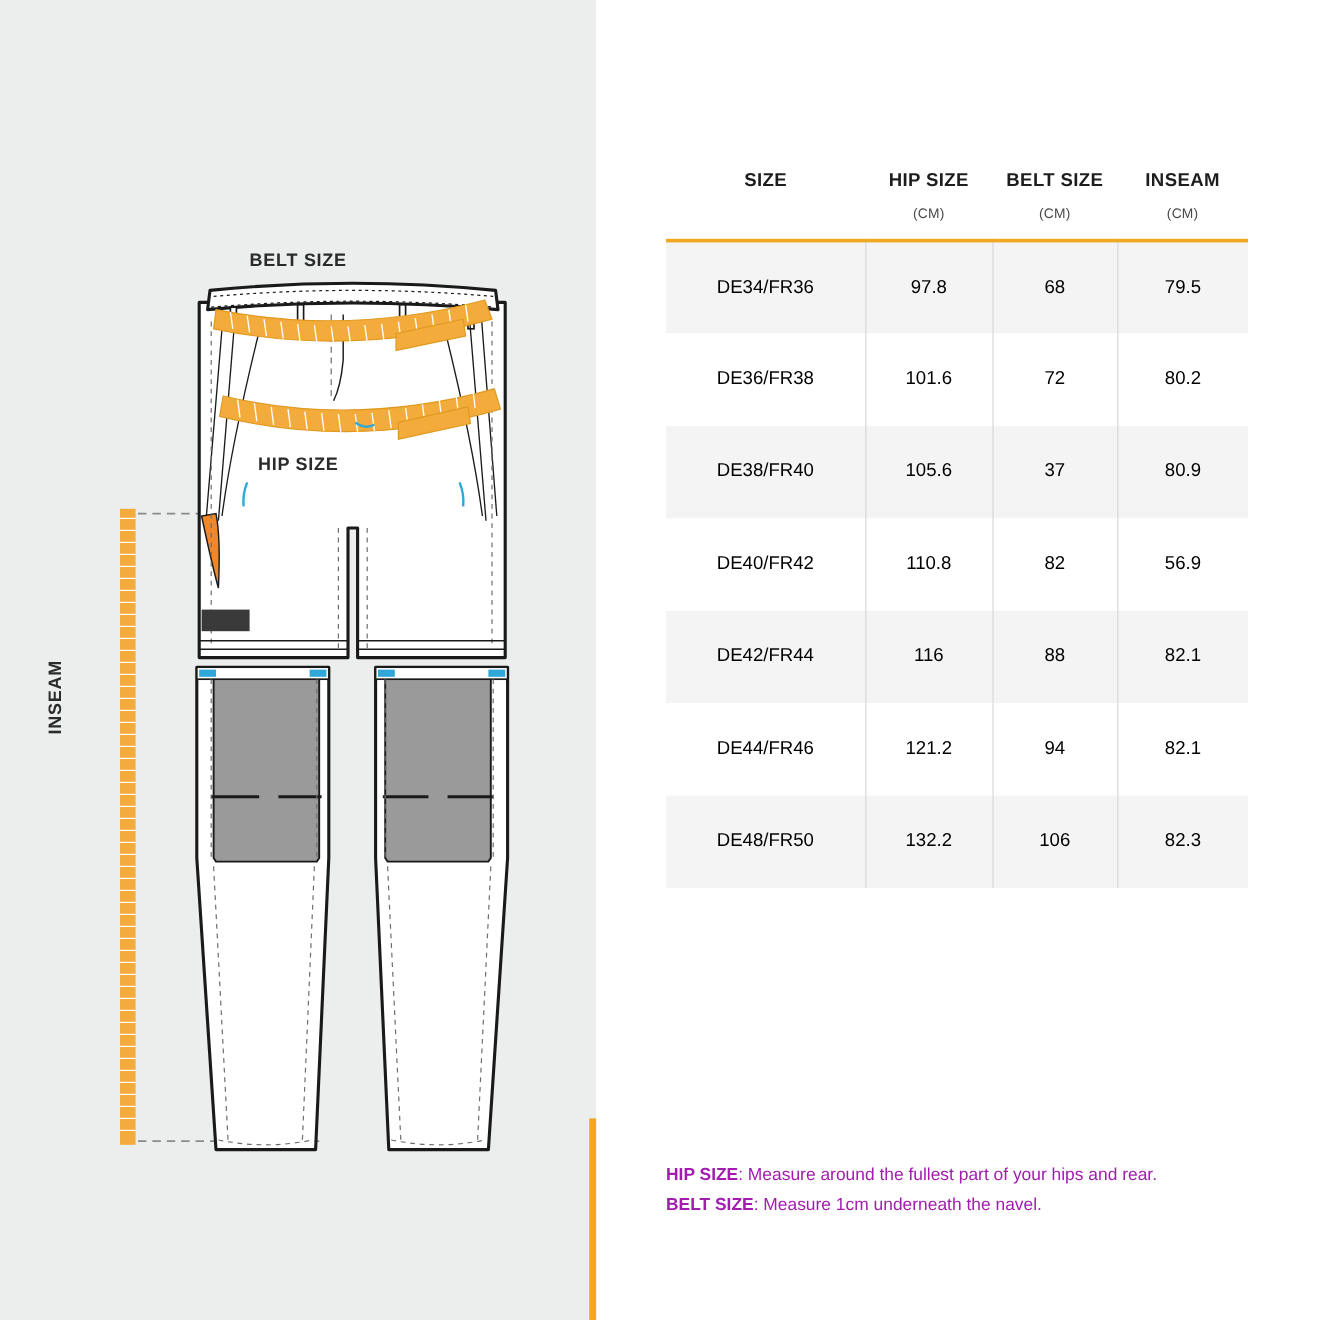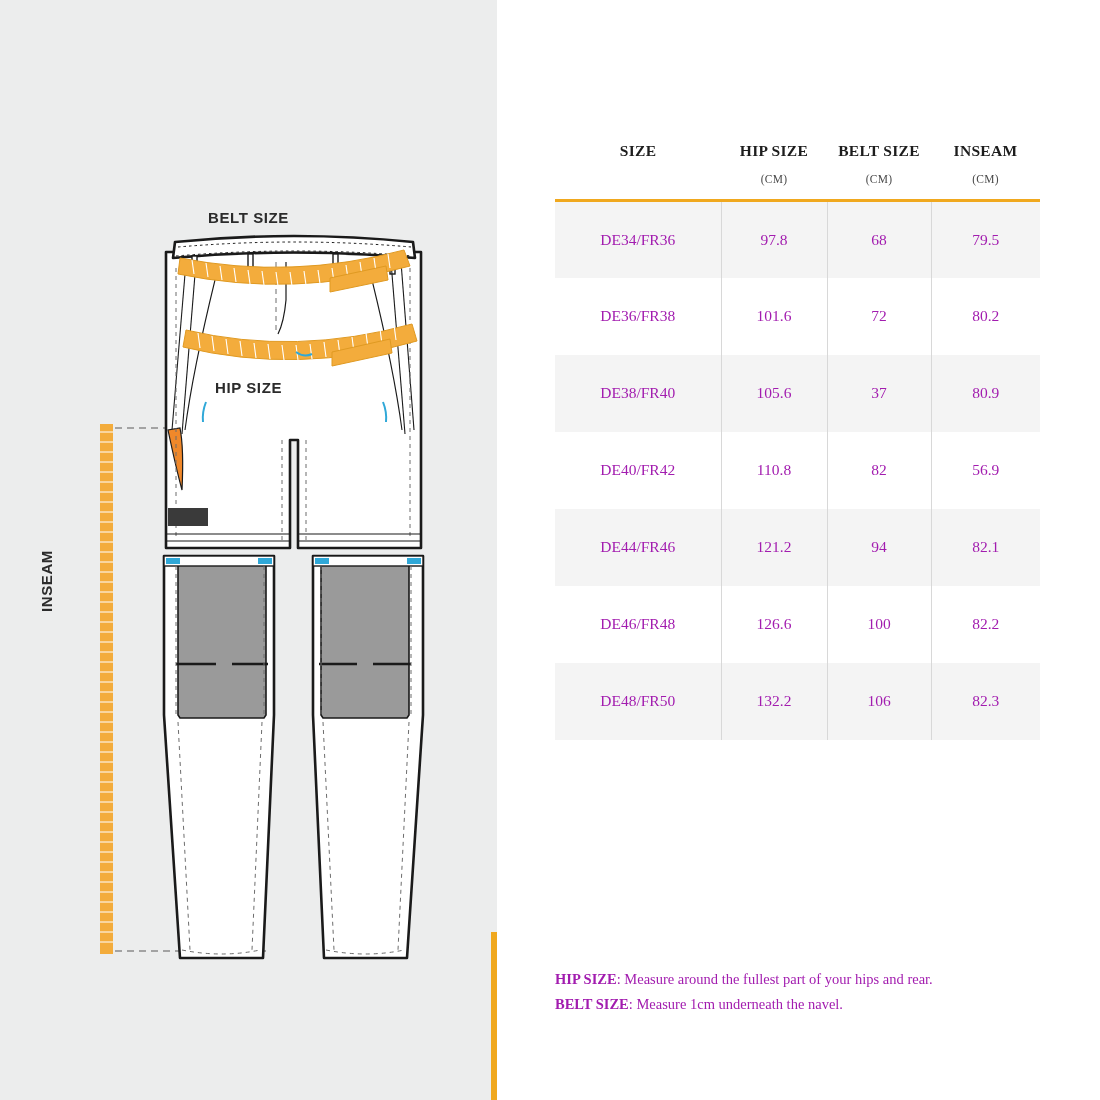--- a/index.html
+++ b/index.html
@@ -55,21 +55,20 @@
     white-space: nowrap;
   }
 
   
   .right-panel {
     position: relative;
     width: 603px;
     height: 1100px;
     background: #ffffff;
     flex: none;
-    font-family: Liberation Serif, serif;
   }
 
   table.size-table {
     position: absolute;
     left: 58px;
     top: 136px;
     width: 485px;
     border-collapse: collapse;
     table-layout: fixed;
   }
@@ -89,21 +88,21 @@
     color: #4a4a4a;
     margin-top: 13px;
     letter-spacing: 0.2px;
   }
   table.size-table thead tr {
     border-bottom: 3px solid #f0a81e;
   }
   table.size-table td {
     height: 77px;
     font-size: 15.5px;
-    color: #a21caf;
+    color: #000000;
     text-align: center;
     vertical-align: middle;
   }
   table.size-table tbody tr:nth-child(odd) { background: #f4f4f4; }
   table.size-table tbody tr:nth-child(even) { background: #ffffff; }
 
   
   table.size-table td.c1, table.size-table td.c2, table.size-table td.c3 {
     border-left: 1px solid #d8d8d8;
   }
@@ -359,30 +358,30 @@
           <td class="c2">37</td>
           <td class="c3">80.9</td>
         </tr>
         <tr>
           <td class="c0">DE40/FR42</td>
           <td class="c1">110.8</td>
           <td class="c2">82</td>
           <td class="c3">56.9</td>
         </tr>
         <tr>
+          <td class="c0">DE42/FR44</td>
+          <td class="c1">116</td>
+          <td class="c2">88</td>
+          <td class="c3">82.1</td>
+        </tr>
+        <tr>
           <td class="c0">DE44/FR46</td>
           <td class="c1">121.2</td>
           <td class="c2">94</td>
           <td class="c3">82.1</td>
-        </tr>
-        <tr>
-          <td class="c0">DE46/FR48</td>
-          <td class="c1">126.6</td>
-          <td class="c2">100</td>
-          <td class="c3">82.2</td>
         </tr>
         <tr>
           <td class="c0">DE48/FR50</td>
           <td class="c1">132.2</td>
           <td class="c2">106</td>
           <td class="c3">82.3</td>
         </tr>
       </tbody>
     </table>
 

